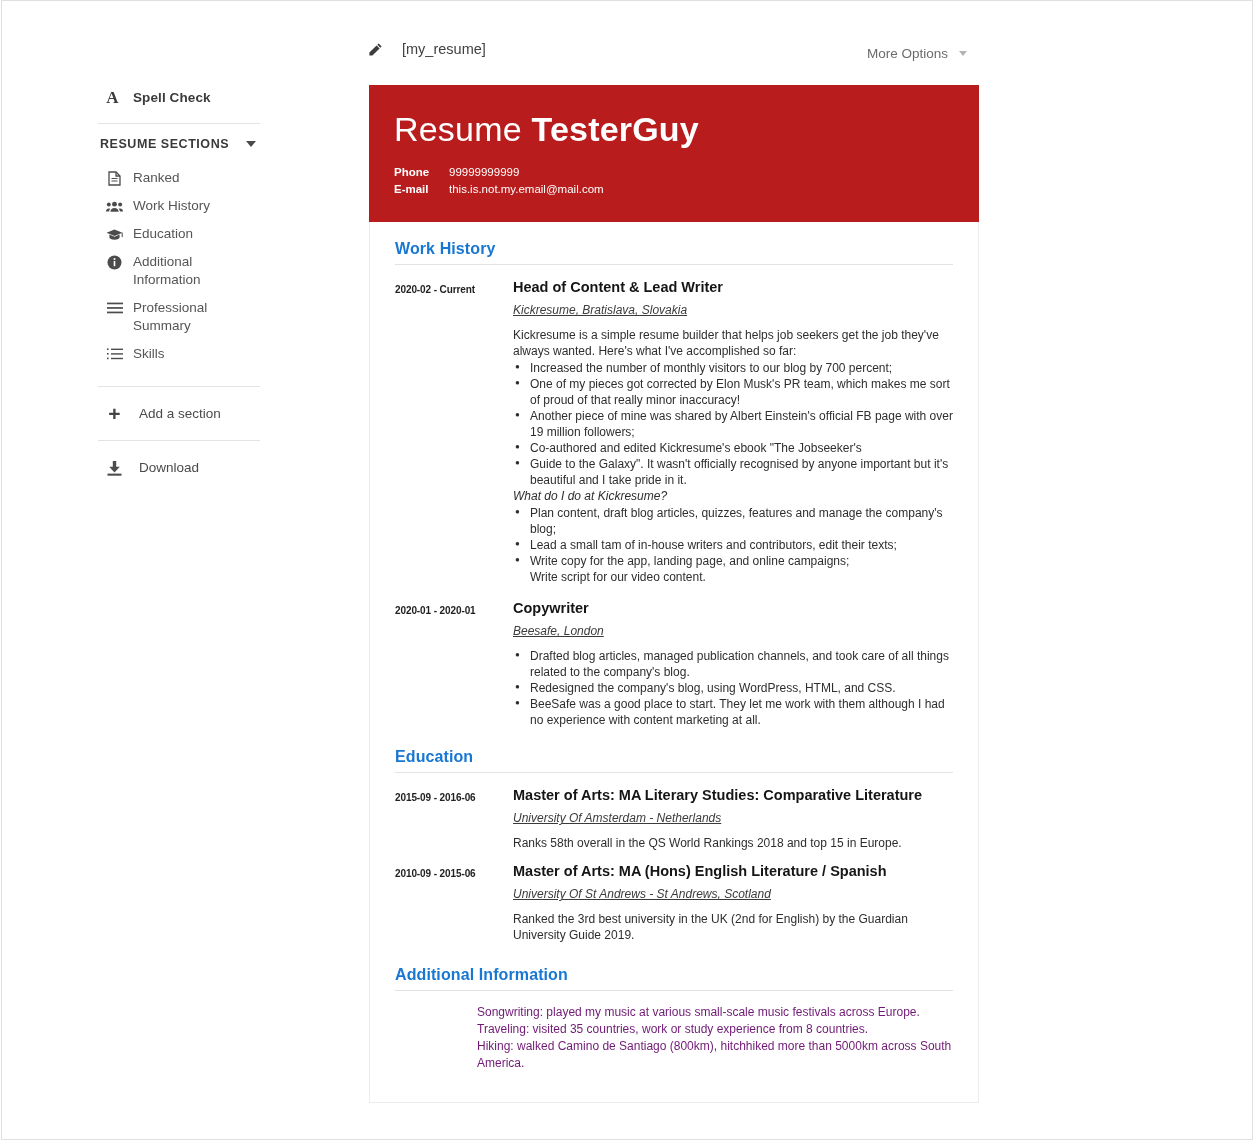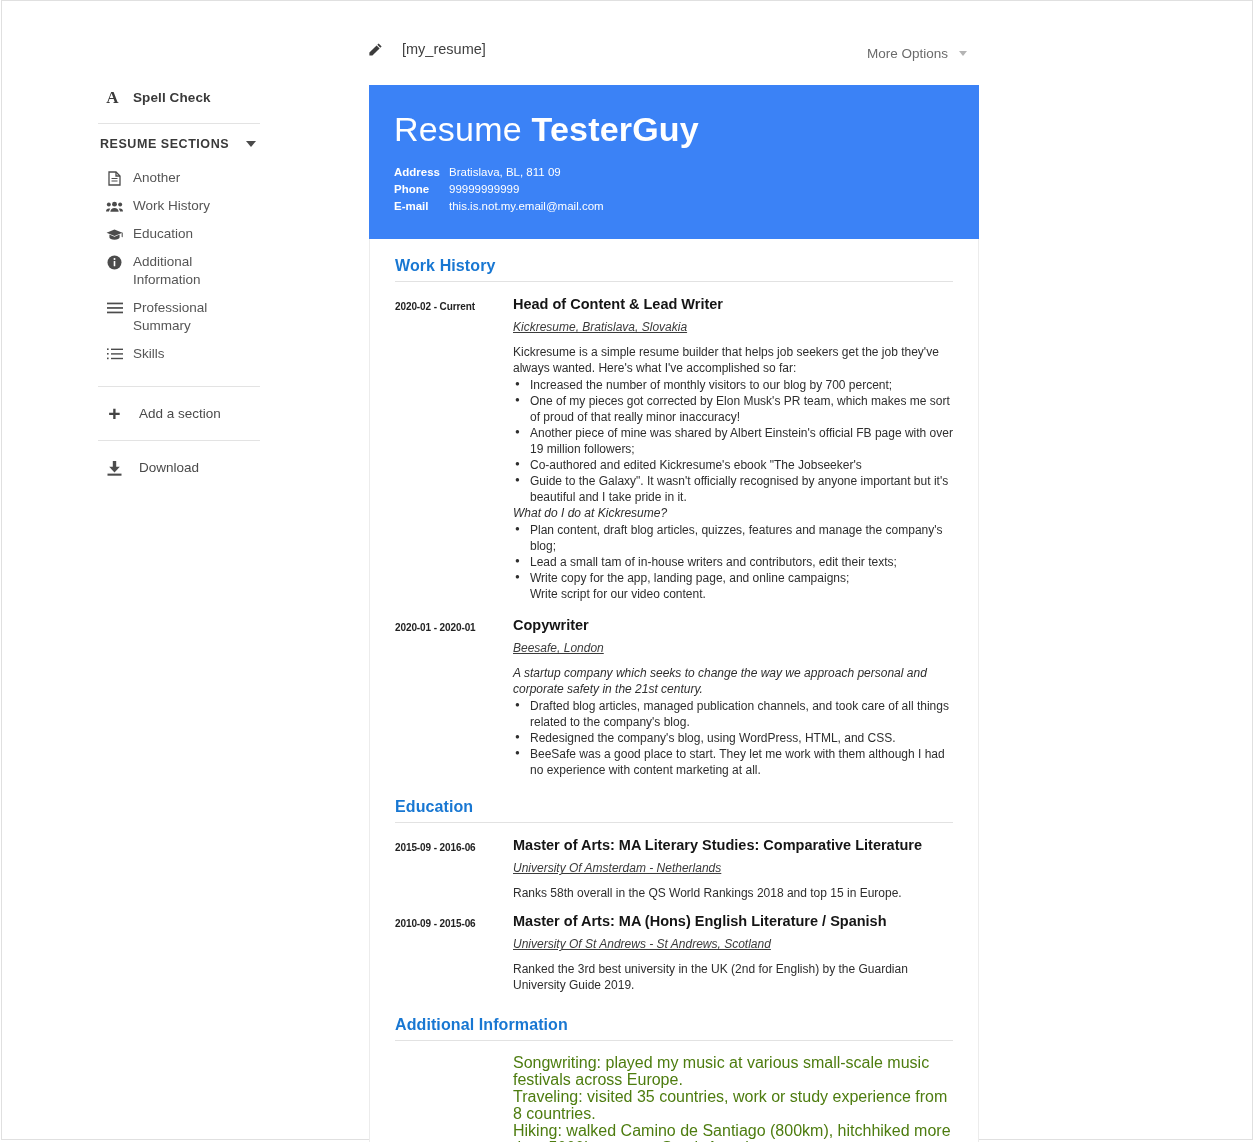--- a/index.html
+++ b/index.html
@@ -172,21 +172,21 @@
     left: 367px;
     top: 84px;
     width: 610px;
     min-height: 992px;
     background: #ffffff;
     border: 1px solid #ececec;
     border-top: none;
     box-sizing: border-box;
   }
   .resume-header {
-    background: #3b82f6;
+    background: #b91c1c;
     padding: 26px 25px 22px 25px;
     margin: 0 -1px;
   }
   .resume-name {
     font-size: 34px;
     color: #ffffff;
     font-weight: 300;
     line-height: 1.1;
     margin-bottom: 18px;
     letter-spacing: .2px;
@@ -279,23 +279,23 @@
   ul.bullets li:before {
     content: "\25CF";
     position: absolute;
     left: -15px;
     top: -1px;
     font-size: 8px;
     color: #2e2e2e;
   }
   ul.bullets li.nobullet:before { content: ""; }
   .plain-block {
-    margin-left: 118px;
-    font-size: 16px;
-    color: #4d7c0f;
+    margin-left: 82px;
+    font-size: 12px;
+    color: #701a75;
     line-height: 17px;
   }
   .plain-block div { white-space: normal; }
 </style>
 </head>
 <body>
 
 <div class="app-frame">
 
   <div class="sidebar">
@@ -315,21 +315,21 @@
     <div class="nav-list">
 
       <div class="nav-item">
         <span class="nav-icon">
           <svg width="13" height="15" viewBox="0 0 13 15" fill="none">
             <path d="M1 1h7l4 4v9H1z" stroke="#4c4c4c" stroke-width="1.3" fill="none"></path>
             <path d="M8 1v4h4" stroke="#4c4c4c" stroke-width="1.3" fill="none"></path>
             <path d="M3.5 7.5h6M3.5 10h6" stroke="#4c4c4c" stroke-width="1.1"></path>
           </svg>
         </span>
-        <span class="nav-label">Another</span>
+        <span class="nav-label">Ranked</span>
       </div>
 
       <div class="nav-item">
         <span class="nav-icon">
           <svg width="18" height="13" viewBox="0 0 18 13" fill="#4c4c4c">
             <circle cx="9" cy="4" r="2.6"></circle>
             <circle cx="3" cy="4.4" r="2.1"></circle>
             <circle cx="15" cy="4.4" r="2.1"></circle>
             <path d="M4.6 12c0-2.4 2-4 4.4-4s4.4 1.6 4.4 4z"></path>
             <path d="M0 11.8c0-2 1.3-3.3 3-3.3.6 0 1.2.2 1.6.4-.8.8-1.3 1.8-1.4 2.9z"></path>
@@ -427,24 +427,20 @@
   </div>
 
   <div class="resume-card">
 
     <div class="resume-header">
       <div class="resume-name">
         <span>Resume</span>
         <span class="last">TesterGuy</span>
       </div>
 
-      <div class="contact-row">
-        <span class="contact-label">Address</span>
-        <span class="contact-value">Bratislava, BL, 811 09</span>
-      </div>
       <div class="contact-row">
         <span class="contact-label">Phone</span>
         <span class="contact-value">99999999999</span>
       </div>
       <div class="contact-row">
         <span class="contact-label">E-mail</span>
         <span class="contact-value">this.is.not.my.email@mail.com</span>
       </div>
     </div>
 
@@ -474,21 +470,20 @@
               <li class="nobullet">Write script for our video content.</li>
             </ul>
           </div>
         </div>
 
         <div class="entry">
           <div class="entry-date">2020-01 - 2020-01</div>
           <div class="entry-main">
             <div class="entry-title">Copywriter</div>
             <div class="entry-sub">Beesafe, London</div>
-            <p class="entry-para italic">A startup company which seeks to change the way we approach personal and corporate safety in the 21st century.</p>
             <ul class="bullets">
               <li>Drafted blog articles, managed publication channels, and took care of all things related to the company's blog.</li>
               <li>Redesigned the company's blog, using WordPress, HTML, and CSS.</li>
               <li>BeeSafe was a good place to start. They let me work with them although I had no experience with content marketing at all.</li>
             </ul>
           </div>
         </div>
       </div>
 
       <div class="rs-section" style="margin-top:20px;">

